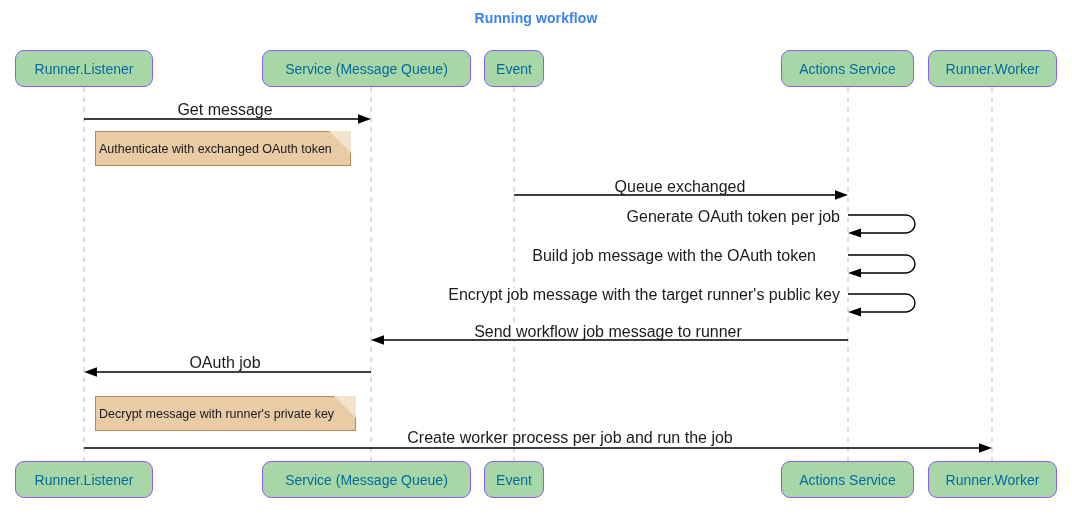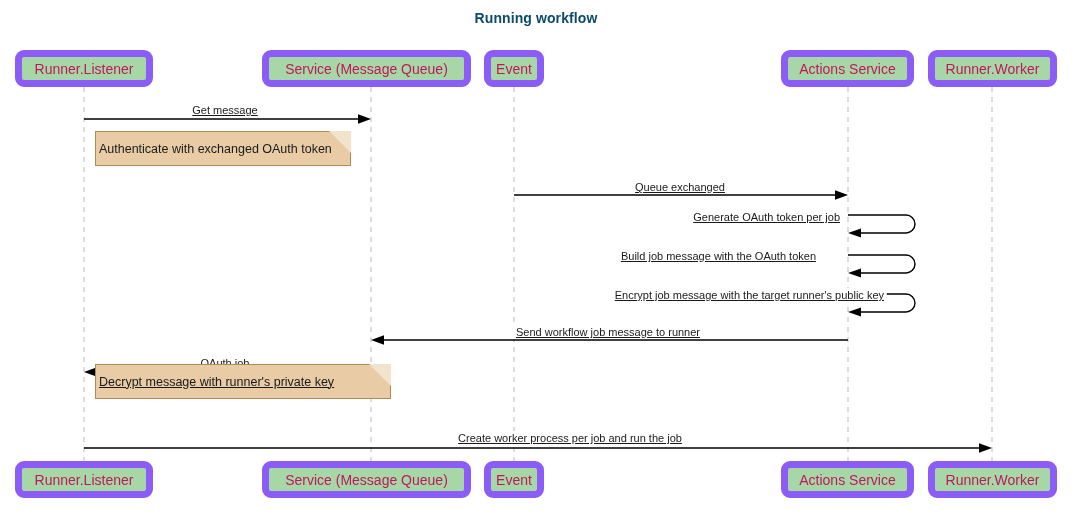--- a/index.html
+++ b/index.html
@@ -27,36 +27,36 @@
     height: 523px;
   }
   .diagram-title {
     position: absolute;
     left: 0;
     top: 10px;
     width: 1072px;
     text-align: center;
     font-size: 14px;
     font-weight: bold;
-    color: #0c4a6e;
+    color: #3b82f6;
     letter-spacing: 0.1px;
   }
   
   .participant {
     position: absolute;
     box-sizing: border-box;
     height: 37px;
     background: #a7d7a7;
-    border: 7px solid #8b5cf6;
+    border: 1px solid #8b5cf6;
     border-radius: 9px;
     display: flex;
     align-items: center;
     justify-content: center;
     font-size: 14px;
-    color: #be185d;
+    color: #0369a1;
     white-space: nowrap;
     padding: 0 8px;
   }
   
   .note {
     position: absolute;
     box-sizing: border-box;
     background: #e9cba6;
     border: 1px solid #b08b56;
     display: flex;
@@ -85,27 +85,26 @@
     position: absolute;
     top: 0px;
     right: 0px;
     width: 11px;
     height: 11px;
     pointer-events: none;
   }
   
   .msg-label {
     position: absolute;
-    font-size: 11px;
+    font-size: 16px;
     color: #1a1a1a;
     white-space: nowrap;
     background: #ffffff;
     padding: 0 3px;
     line-height: 14px;
-    text-decoration: underline;
   }
   .msg-label.center {
     text-align: center;
     transform: translateX(-50%);
   }
   .msg-label.right-anchor {
     text-align: left;
     transform: translateX(-100%);
   }
 </style>
@@ -186,35 +185,35 @@
       <div class="participant" style="left: 928px; top: 461px; width: 129px;">
         <span>Runner.Worker</span>
       </div>
     </div>
 
   <div id="message-labels">
       <div class="msg-label center" style="left: 225px; top: 103px;">Get message</div>
       <div class="msg-label center" style="left: 680px; top: 180px;">Queue exchanged</div>
       <div class="msg-label right-anchor" style="left: 843px; top: 210px;">Generate OAuth token per job</div>
       <div class="msg-label right-anchor" style="left: 819px; top: 249px;">Build job message with the OAuth token</div>
-      <div class="msg-label right-anchor" style="left: 843px; top: 288px; margin-left: 44px;">Encrypt job message with the target runner's public key</div>
+      <div class="msg-label right-anchor" style="left: 843px; top: 288px;">Encrypt job message with the target runner's public key</div>
       <div class="msg-label center" style="left: 608px; top: 325px;">Send workflow job message to runner</div>
       <div class="msg-label center" style="left: 225px; top: 356px;">OAuth job</div>
       <div class="msg-label center" style="left: 570px; top: 431px;">Create worker process per job and run the job</div>
     </div>
 
   <div id="notes">
       <div class="note" style="left: 95px; top: 131px; width: 256px;">
         <span>Authenticate with exchanged OAuth token</span>
         <svg class="note-fold" viewBox="0 0 11 11">
           <path d="M0,0 L11,11 L11,0 z" fill="#ffffff"></path>
           <path d="M0,0 L11,11" stroke="#b08b56" stroke-width="1" fill="none"></path>
         </svg>
       </div>
-      <div class="note" style="left: 95px; top: 364px; width: 296px; text-decoration: underline;">
+      <div class="note" style="left: 95px; top: 396px; width: 261px;">
         <span>Decrypt message with runner's private key</span>
         <svg class="note-fold" viewBox="0 0 11 11">
           <path d="M0,0 L11,11 L11,0 z" fill="#ffffff"></path>
           <path d="M0,0 L11,11" stroke="#b08b56" stroke-width="1" fill="none"></path>
         </svg>
       </div>
     </div>
 
 </div>
 

